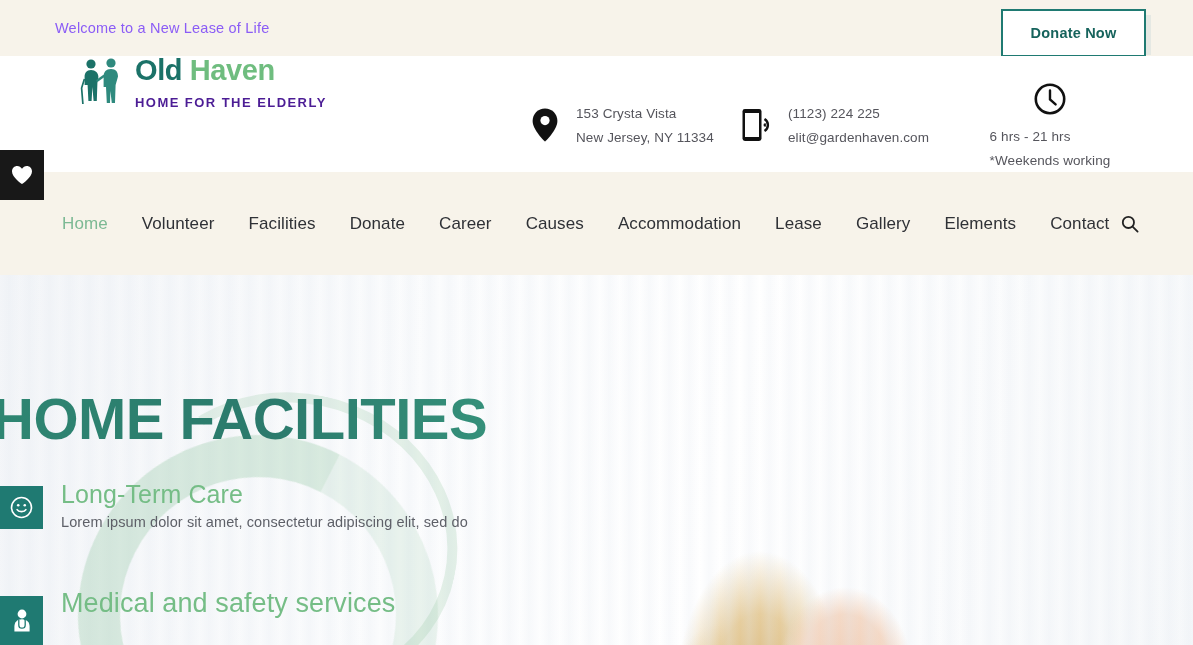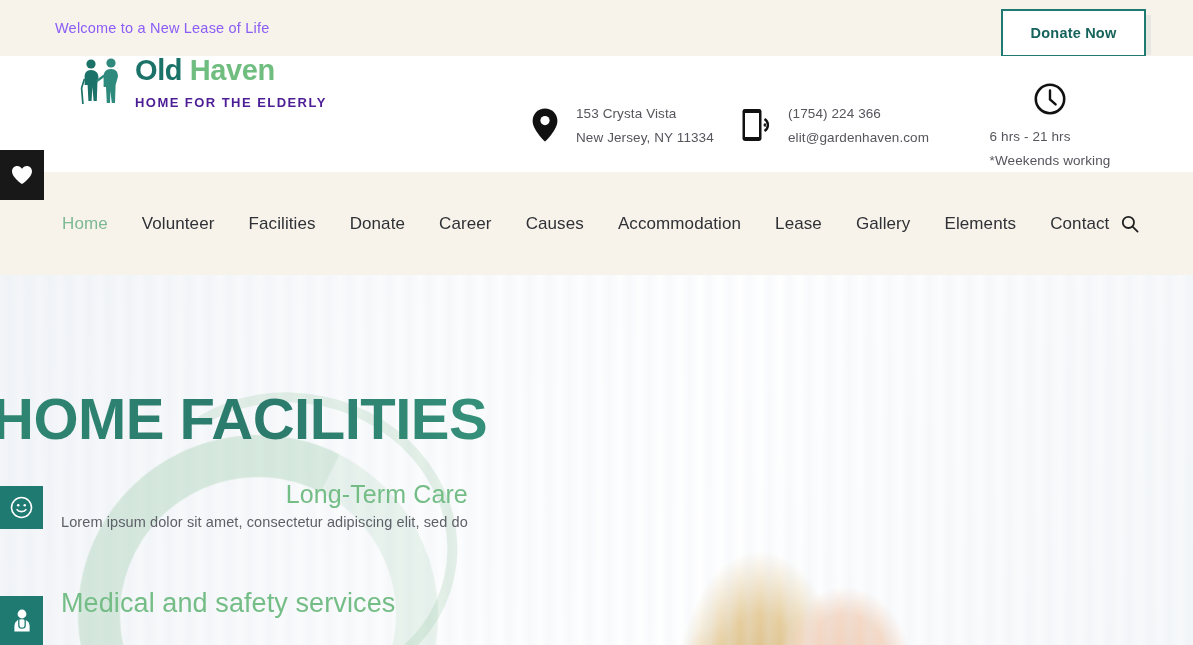--- a/index.html
+++ b/index.html
@@ -243,21 +243,21 @@
     background-clip: text;
     -webkit-text-fill-color: transparent;
     white-space: nowrap;
   }
   .feature {
     position: absolute;
     display: flex;
     align-items: flex-start;
     gap: 0;
   }
-  .feature.f1 { left: 0; top: 205px; text-align: right; }
+  .feature.f1 { left: 0; top: 205px; }
   .feature.f2 { left: 0; top: 313px; }
   .feature-icon {
     width: 43px;
     height: 43px;
     background: #1f7a72;
     display: flex;
     align-items: center;
     justify-content: center;
     flex: none;
     margin-top: 6px;
@@ -331,21 +331,21 @@
     <div class="contact-item phone">
       <span class="contact-icon">
         <svg width="30" height="34" viewBox="0 0 30 34">
           <rect x="0.5" y="1" width="19" height="32" rx="2.4" fill="#111111"></rect>
           <rect x="3" y="5" width="14" height="24" fill="#ffffff"></rect>
           <path d="M22.5 11 A7 7 0 0 1 22.5 23" stroke="#111111" stroke-width="2.4" fill="none"></path>
           <path d="M22.5 15.5 A3 3 0 0 1 22.5 18.5" stroke="#111111" stroke-width="2.2" fill="none"></path>
         </svg>
       </span>
       <span class="contact-lines">
-        <span>(1754) 224 366</span>
+        <span>(1123) 224 225</span>
         <span>elit@gardenhaven.com</span>
       </span>
     </div>
 
     <div class="contact-item hours">
       <span class="contact-icon">
         <svg width="32" height="32" viewBox="0 0 32 32">
           <circle cx="16" cy="16" r="14.2" stroke="#111111" stroke-width="2.6" fill="none"></circle>
           <path d="M16 7.4 L16 16.4 L21.6 21.4" stroke="#111111" stroke-width="2.4" fill="none" stroke-linecap="round"></path>
         </svg>

